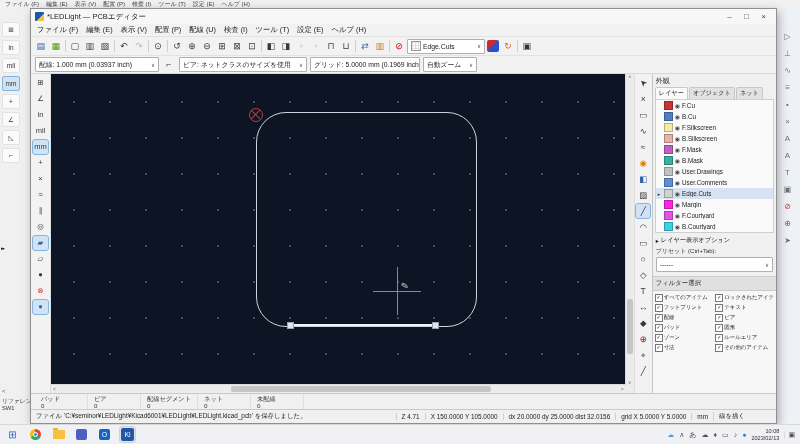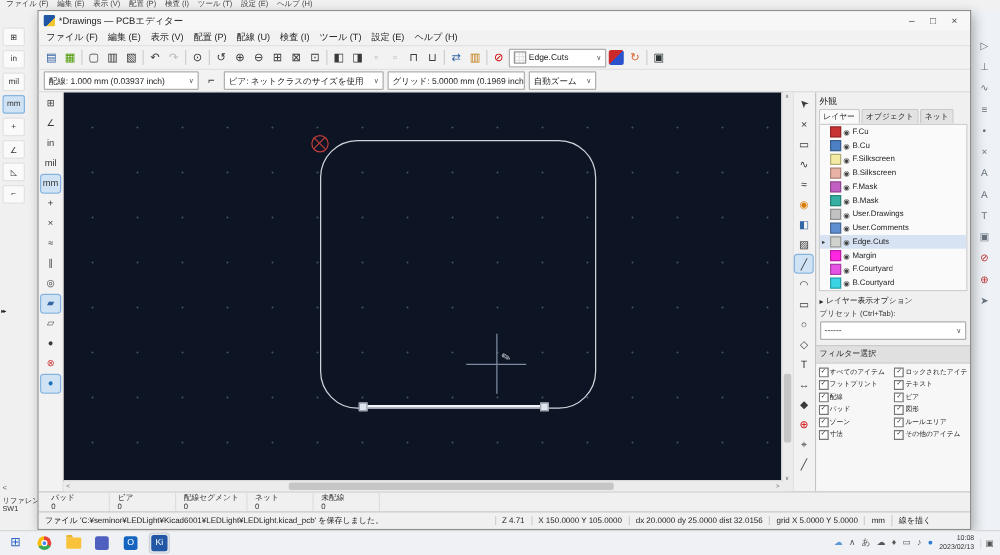--- a/index.html
+++ b/index.html
@@ -180,21 +180,21 @@
         <span class="bric" style="color: rgb(187, 51, 51);">⊘</span>
         <span class="bric" style="color: rgb(187, 51, 51);">⊕</span>
         <span class="bric">➤</span>
     </div>
   </div>
 
   <div class="win">
 
     <div class="titlebar">
       <span class="appicon"></span>
-      <span>*Drawings — PCBエディター</span>
+      <span>*LEDLight — PCBエディター</span>
       <span class="t-controls">
         <span class="t-btn">–</span>
         <span class="t-btn">□</span>
         <span class="t-btn">×</span>
       </span>
     </div>
 
     <div class="menubar">
       <span class="menu-item">ファイル (F)</span>
         <span class="menu-item">編集 (E)</span>

